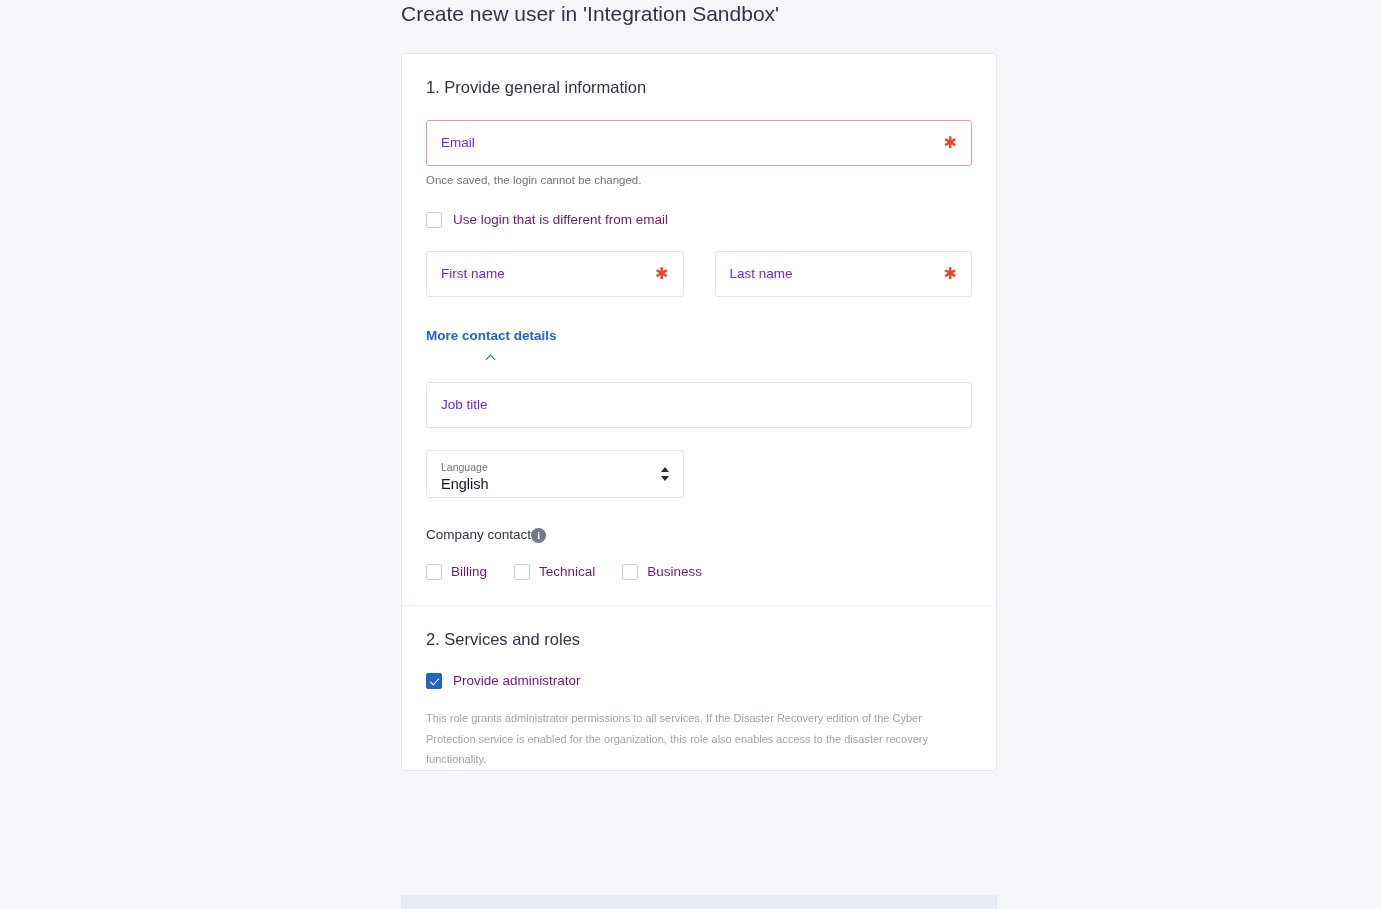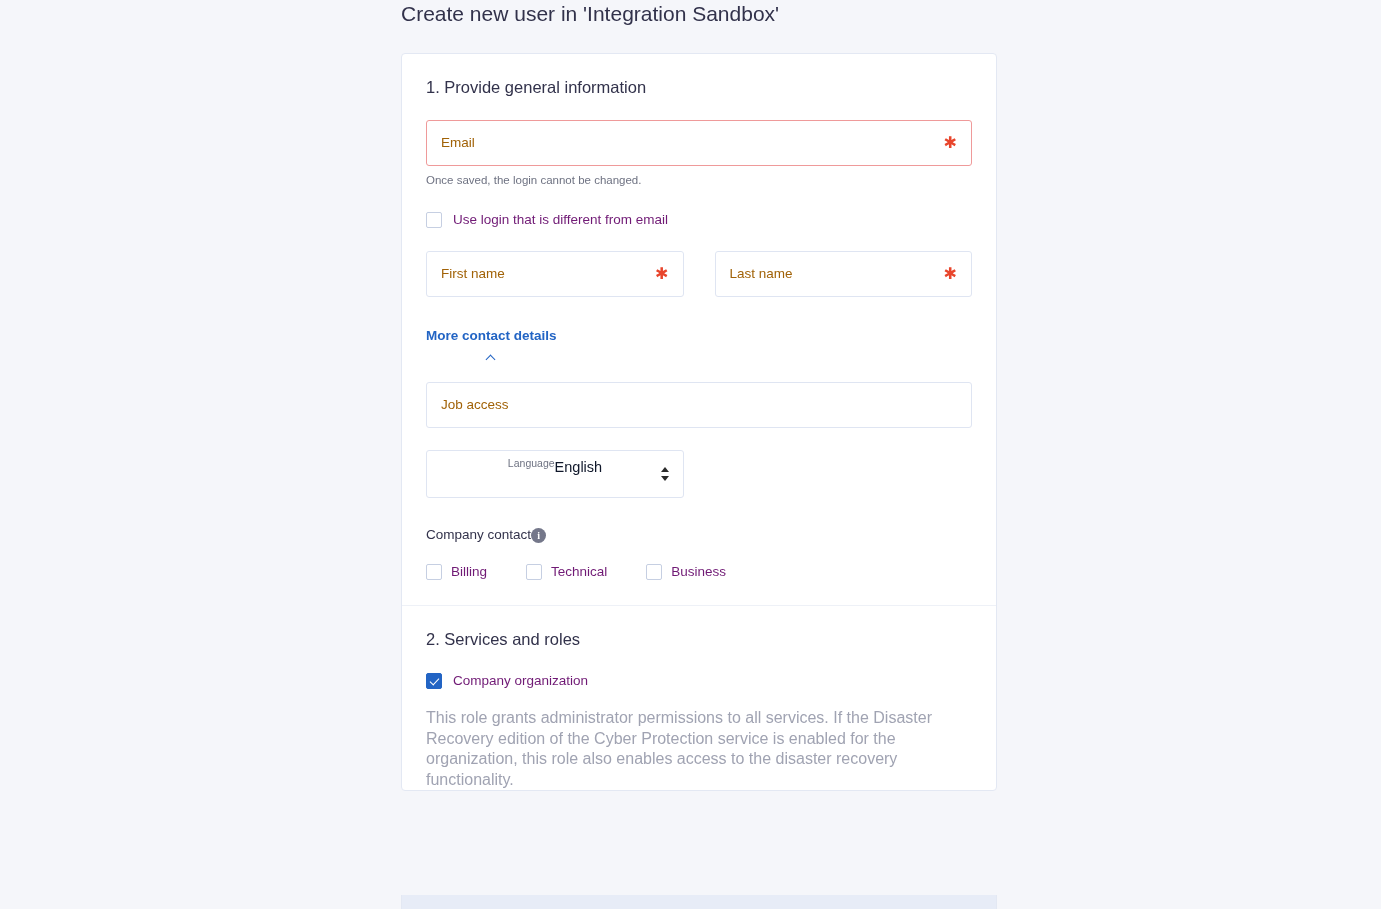--- a/index.html
+++ b/index.html
@@ -72,21 +72,21 @@
     border: 1px solid #dfe5f2;
     border-radius: 3px;
     background: #fff;
     display: flex;
     align-items: center;
     padding: 0 14px;
   }
   .field.error { border-color: #ef9a9a; }
   .field .placeholder {
     font-size: 13.5px;
-    color: #a16207;
+    color: #6d28d9;
     line-height: 18px;
     flex: 1 1 auto;
     white-space: nowrap;
     overflow: hidden;
   }
   .req {
     color: #e8452c;
     font-size: 16px;
     line-height: 16px;
     font-weight: 700;
@@ -183,21 +183,21 @@
   .select-wrap {
     position: relative;
     width: 258px;
     height: 48px;
     border: 1px solid #dfe5f2;
     border-radius: 3px;
     background: #fff;
     margin-top: 22px;
     padding: 6px 14px 0 14px;
     display: flex;
-    flex-direction: row;
+    flex-direction: column;
     justify-content: center;
   }
   .select-label {
     font-size: 10.5px;
     line-height: 13px;
     color: #6e7282;
   }
   .select-value {
     font-size: 14.5px;
     line-height: 19px;
@@ -247,28 +247,28 @@
     line-height: 15px;
     text-align: center;
     font-family: "Liberation Serif", serif;
     font-weight: 700;
     flex: 0 0 auto;
   }
   .cc-boxes {
     display: flex;
     align-items: center;
     margin-top: 19px;
-    gap: 12px;
+    gap: 0;
   }
   .cc-boxes .cb-row { margin-top: 0; }
   .cc-boxes .cb-row + .cb-row { margin-left: 27px; }
   .cc-boxes .cb-label { margin-left: 9px; }
 
   .role-desc {
-    font-size: 16px;
+    font-size: 11px;
     line-height: 20.5px;
     color: #a0a3b2;
     margin-top: 18px;
     max-width: 548px;
   }
 
   .bottom-band {
     position: absolute;
     left: 401px;
     top: 895px;
@@ -315,21 +315,21 @@
         </div>
       </div>
 
       <div class="more-link">
         <span>More contact details</span>
         <span class="chev-up"></span>
       </div>
 
 
       <div class="field stack-gap">
-        <span class="placeholder">Job access</span>
+        <span class="placeholder">Job title</span>
       </div>
 
       <div class="select-wrap">
         <span class="select-label">Language</span>
         <span class="select-value">English</span>
         <span class="select-arrows">
           <span class="ar up"></span>
           <span class="ar dn"></span>
         </span>
       </div>
@@ -357,21 +357,21 @@
     </div>
 
     <div class="divider"></div>
 
     <div class="section section-2">
 
       <div class="section-title">2. Services and roles</div>
 
       <div class="cb-row" style="margin-top:0">
         <span class="cb-box checked"></span>
-        <span class="cb-label">Company organization</span>
+        <span class="cb-label">Provide administrator</span>
       </div>
 
       <div class="role-desc">This role grants administrator permissions to all services. If the Disaster Recovery edition of the Cyber Protection service is enabled for the organization, this role also enables access to the disaster recovery functionality.</div>
 
     </div>
 
   </div>
 
   <div class="bottom-band"></div>
 

